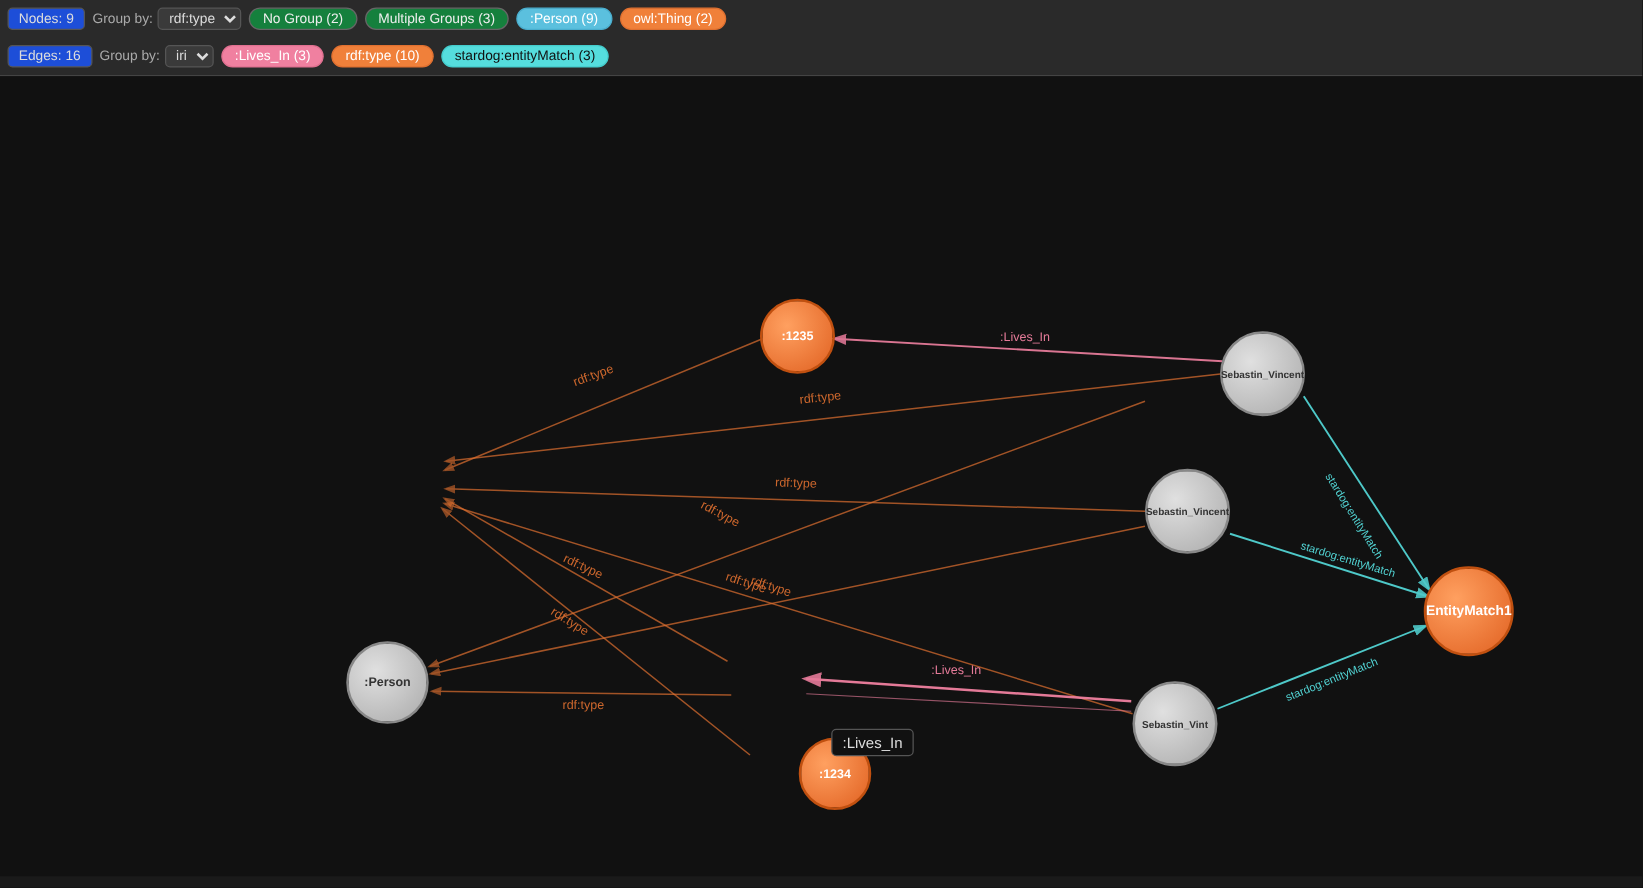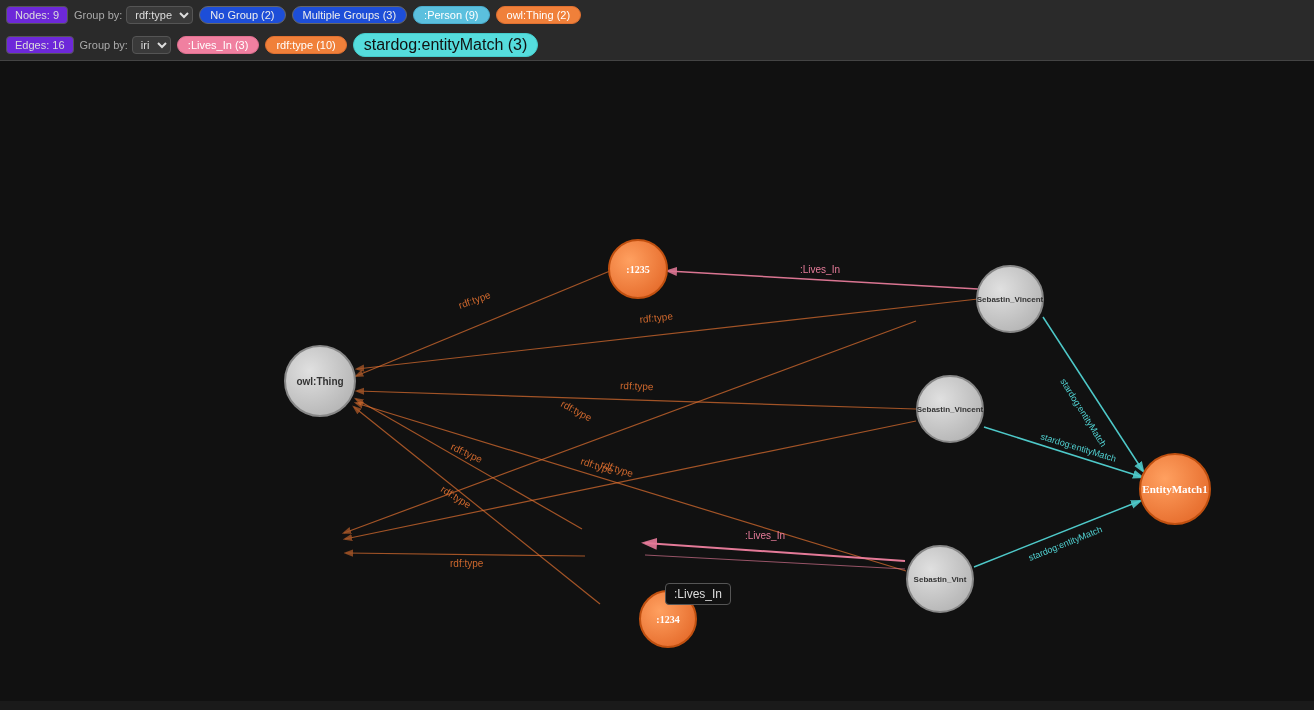--- a/index.html
+++ b/index.html
@@ -17,21 +17,21 @@
       border-bottom: 1px solid #444;
     }
     .toolbar-row {
       display: flex;
       align-items: center;
       padding: 4px 6px;
       gap: 6px;
       height: 30px;
     }
     .stat-badge {
-      background: #6d28d9;
+      background: #1d4ed8;
       border: 1px solid #555;
       border-radius: 4px;
       padding: 2px 8px;
       font-size: 11px;
       color: #ddd;
       white-space: nowrap;
     }
     .group-by-control {
       display: flex;
       align-items: center;
@@ -50,21 +50,21 @@
       padding: 1px 4px;
       cursor: pointer;
     }
     .filter-badge {
       border-radius: 12px;
       padding: 2px 10px;
       font-size: 11px;
       cursor: pointer;
       white-space: nowrap;
     }
-    .badge-gray { background: #1d4ed8; color: #eee; border: 1px solid #666; }
+    .badge-gray { background: #15803d; color: #eee; border: 1px solid #666; }
     .badge-orange { background: #f0803a; color: #fff; border: 1px solid #e07030; }
     .badge-blue { background: #5bc0de; color: #fff; border: 1px solid #4aaece; }
     .badge-pink { background: #f080a0; color: #fff; border: 1px solid #e07090; }
 
     .graph-area {
       position: relative;
       width: 1314px;
       height: 640px;
       background: #111;
       overflow: hidden;
@@ -91,21 +91,20 @@
     }
     .node-gray {
       background: radial-gradient(circle at 35% 35%, #e0e0e0, #aaa);
       color: #333;
       border: 2px solid #888;
     }
     .node-orange {
       background: radial-gradient(circle at 35% 35%, #ffa060, #e06020);
       color: #fff;
       border: 2px solid #c05010;
-      font-family: Liberation Serif, serif;
     }
     .node-orange-selected {
       background: radial-gradient(circle at 35% 35%, #ffa060, #e06020);
       color: #fff;
       border: 3px solid #fff;
     }
 
     .tooltip-box {
       position: absolute;
       background: #111;
@@ -138,21 +137,21 @@
   <div class="toolbar-row">
     <span class="stat-badge">Edges: 16</span>
     <div class="group-by-control">
       <span class="group-by-label">Group by:</span>
       <select class="group-by-select">
         <option>iri</option>
       </select>
     </div>
     <span class="filter-badge badge-pink">:Lives_In (3)</span>
     <span class="filter-badge badge-orange">rdf:type (10)</span>
-    <span class="filter-badge" style="background:#5dd;color:#111;border:1px solid #4cc;border-radius:12px;padding:2px 10px;font-size:16px;">stardog:entityMatch (3)</span>
+    <span class="filter-badge" style="background:#5dd;color:#111;border:1px solid #4cc;border-radius:12px;padding:2px 10px;font-size:11px;">stardog:entityMatch (3)</span>
   </div>
 </div>
 
 <div class="graph-area">
   <svg class="graph-svg">
     <defs>
       <marker id="arrow-orange" markerWidth="8" markerHeight="8" refX="6" refY="3" orient="auto">
         <path d="M0,0 L0,6 L8,3 z" fill="#e07030" opacity="0.8"></path>
       </marker>
       <marker id="arrow-pink" markerWidth="8" markerHeight="8" refX="6" refY="3" orient="auto">
@@ -204,24 +203,24 @@
     <line x1="1043" y1="256" x2="1143" y2="410" stroke="#5dd" stroke-width="1.5" opacity="0.9" marker-end="url(#arrow-teal)"></line>
     <text x="1060" y="320" fill="#5dd" font-size="9" opacity="0.95" transform="rotate(58, 1060, 320)">stardog:entityMatch</text>
 
     <line x1="984" y1="366" x2="1142" y2="416" stroke="#5dd" stroke-width="1.5" opacity="0.9" marker-end="url(#arrow-teal)"></line>
     <text x="1040" y="378" fill="#5dd" font-size="9" opacity="0.95" transform="rotate(17, 1040, 378)">stardog:entityMatch</text>
 
     <line x1="974" y1="506" x2="1140" y2="440" stroke="#5dd" stroke-width="1.5" opacity="0.9" marker-end="url(#arrow-teal)"></line>
     <text x="1030" y="500" fill="#5dd" font-size="9" opacity="0.95" transform="rotate(-22, 1030, 500)">stardog:entityMatch</text>
   </svg>
 
-  <div class="node-circle node-gray" style="left:320px;top:320px;width:72px;height:72px;">
-    <span>owl:Thing</span>
-  </div>
-
+
+  <div class="node-circle node-gray" style="left:310px;top:485px;width:66px;height:66px;">
+    <span>:Person</span>
+  </div>
 
   <div class="node-circle node-orange" style="left:638px;top:208px;width:60px;height:60px;">
     <span>:1235</span>
   </div>
 
 
   <div class="node-circle node-orange" style="left:668px;top:558px;width:58px;height:58px;">
     <span>:1234</span>
   </div>
 

